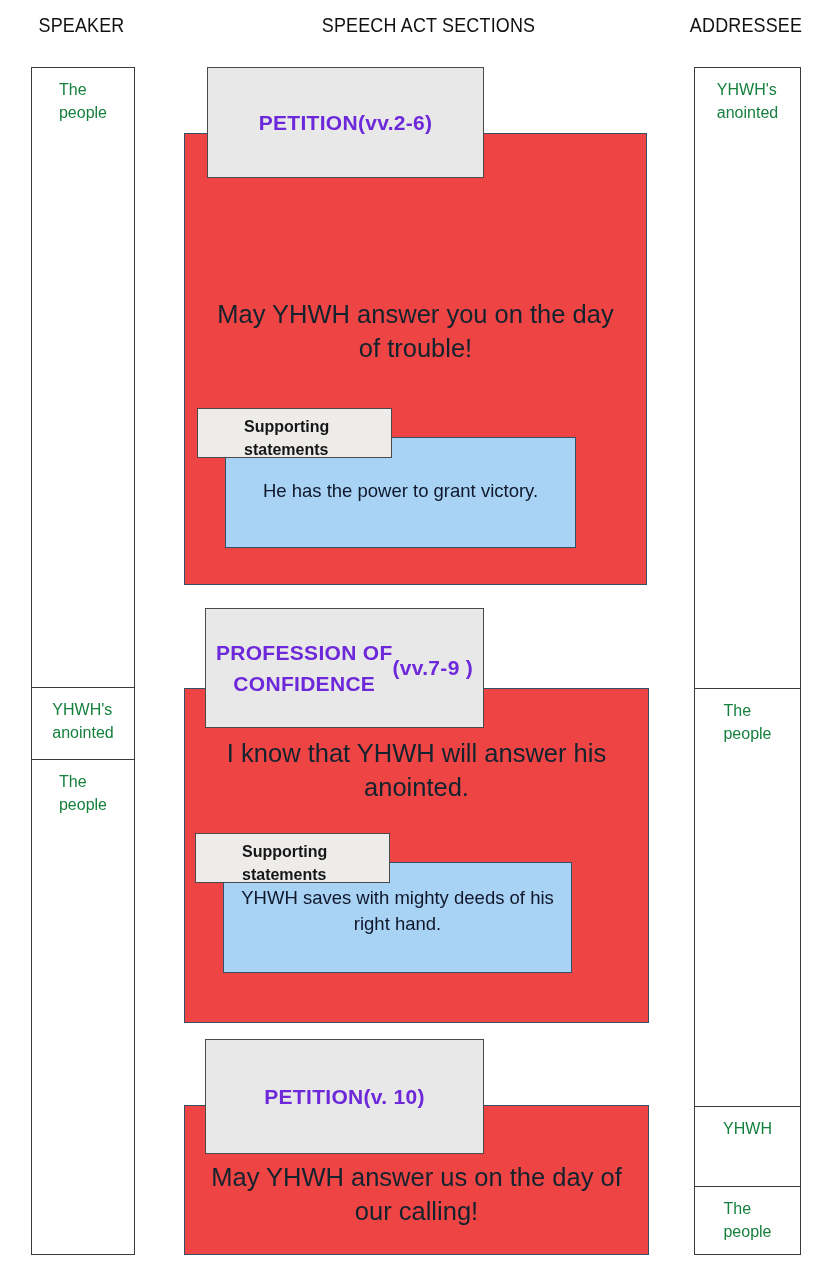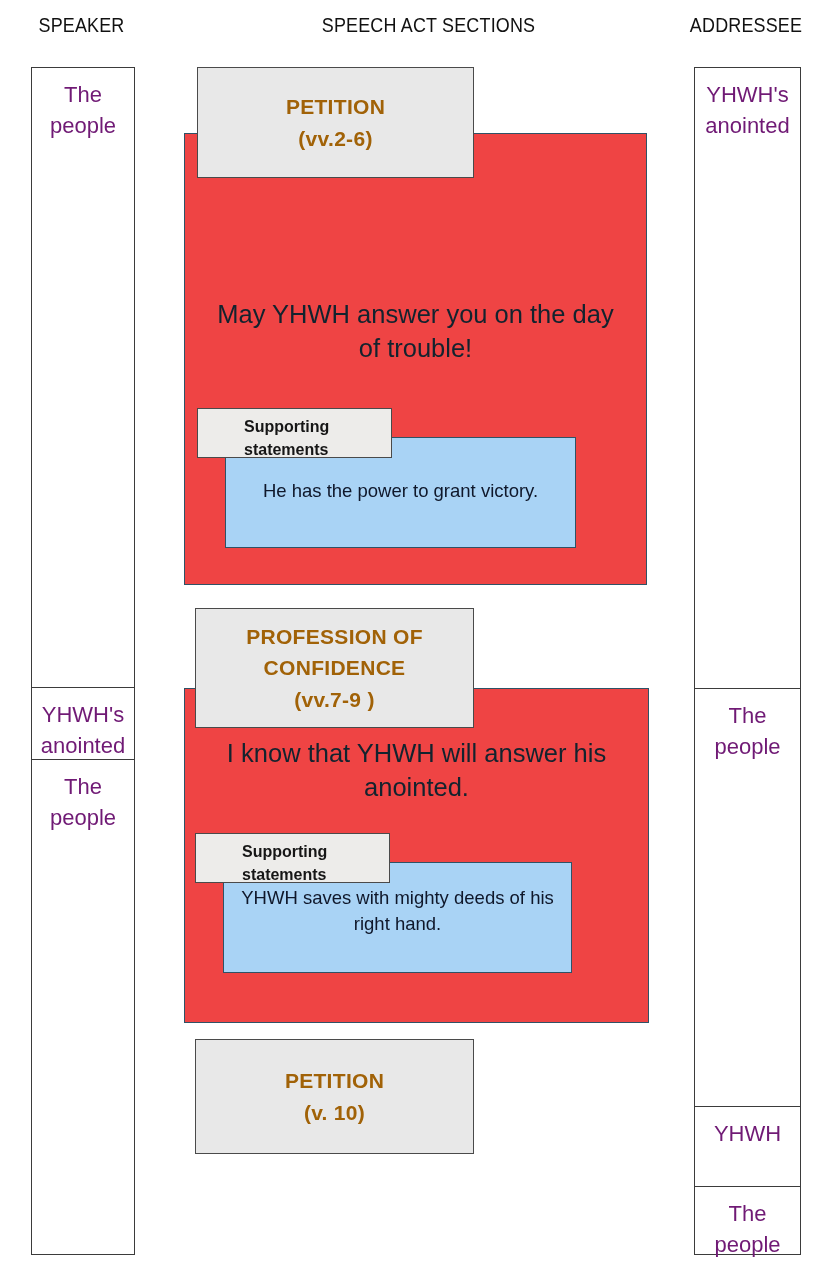--- a/index.html
+++ b/index.html
@@ -43,24 +43,24 @@
   }
   .side-cell {
     position: absolute;
     left: 0;
     right: 0;
     box-sizing: border-box;
     display: flex;
     align-items: flex-start;
     justify-content: center;
     padding-top: 11px;
-    text-align: center;
-    font-size: 22px;
+    text-align: left;
+    font-size: 16px;
     line-height: 1.42;
-    color: #701a75;
+    color: #15803d;
   }
   .side-cell.divided-top { border-top: 1px solid #3b3b3b; }
 
   #speaker-col   { left: 31px;  top: 67px;  width: 104px; height: 1188px; }
   #addressee-col { left: 694px; top: 67px;  width: 107px; height: 1188px; }
 
   
   .blue-block {
     position: absolute;
     box-sizing: border-box;
@@ -77,27 +77,27 @@
     color: #12232e;
   }
 
   
   .tab {
     position: absolute;
     box-sizing: border-box;
     background: #E8E8E8;
     border: 1px solid #4a4a4a;
     display: flex;
-    flex-direction: column;
     align-items: center;
     justify-content: center;
     text-align: center;
     font-weight: bold;
-    color: #a16207;
+    color: #6d28d9;
     z-index: 5;
+    margin-left: 10px;
   }
   .tab-main  { font-size: 21px; line-height: 1.5; letter-spacing: .3px; }
   .tab-verse { font-size: 21px; line-height: 1.5; letter-spacing: .3px; }
 
   .tab-support {
     position: absolute;
     box-sizing: border-box;
     background: #EDECEA;
     border: 1px solid #4a4a4a;
     z-index: 6;
@@ -172,19 +172,22 @@
     <div class="light-text" style="top:22px;">YHWH saves with mighty deeds of his right hand.</div>
   </div>
 
   <div class="tab-support" style="left:195px; top:833px; width:195px; height:50px;">Supporting<br>statements</div>
 
   <div class="tab" style="left:195px; top:608px; width:279px; height:120px;">
     <div class="tab-main">PROFESSION OF<br>CONFIDENCE</div>
     <div class="tab-verse">(vv.7-9 )</div>
   </div>
 
+  <div class="blue-block" style="left:184px; top:1105px; width:465px; height:150px;">
+    <div class="blue-text" style="top:55px;">May YHWH answer us on the day of our calling!</div>
+  </div>
 
   <div class="tab" style="left:195px; top:1039px; width:279px; height:115px;">
     <div class="tab-main">PETITION</div>
     <div class="tab-verse">(v. 10)</div>
   </div>
 
 </div>
 
 </body></html>

